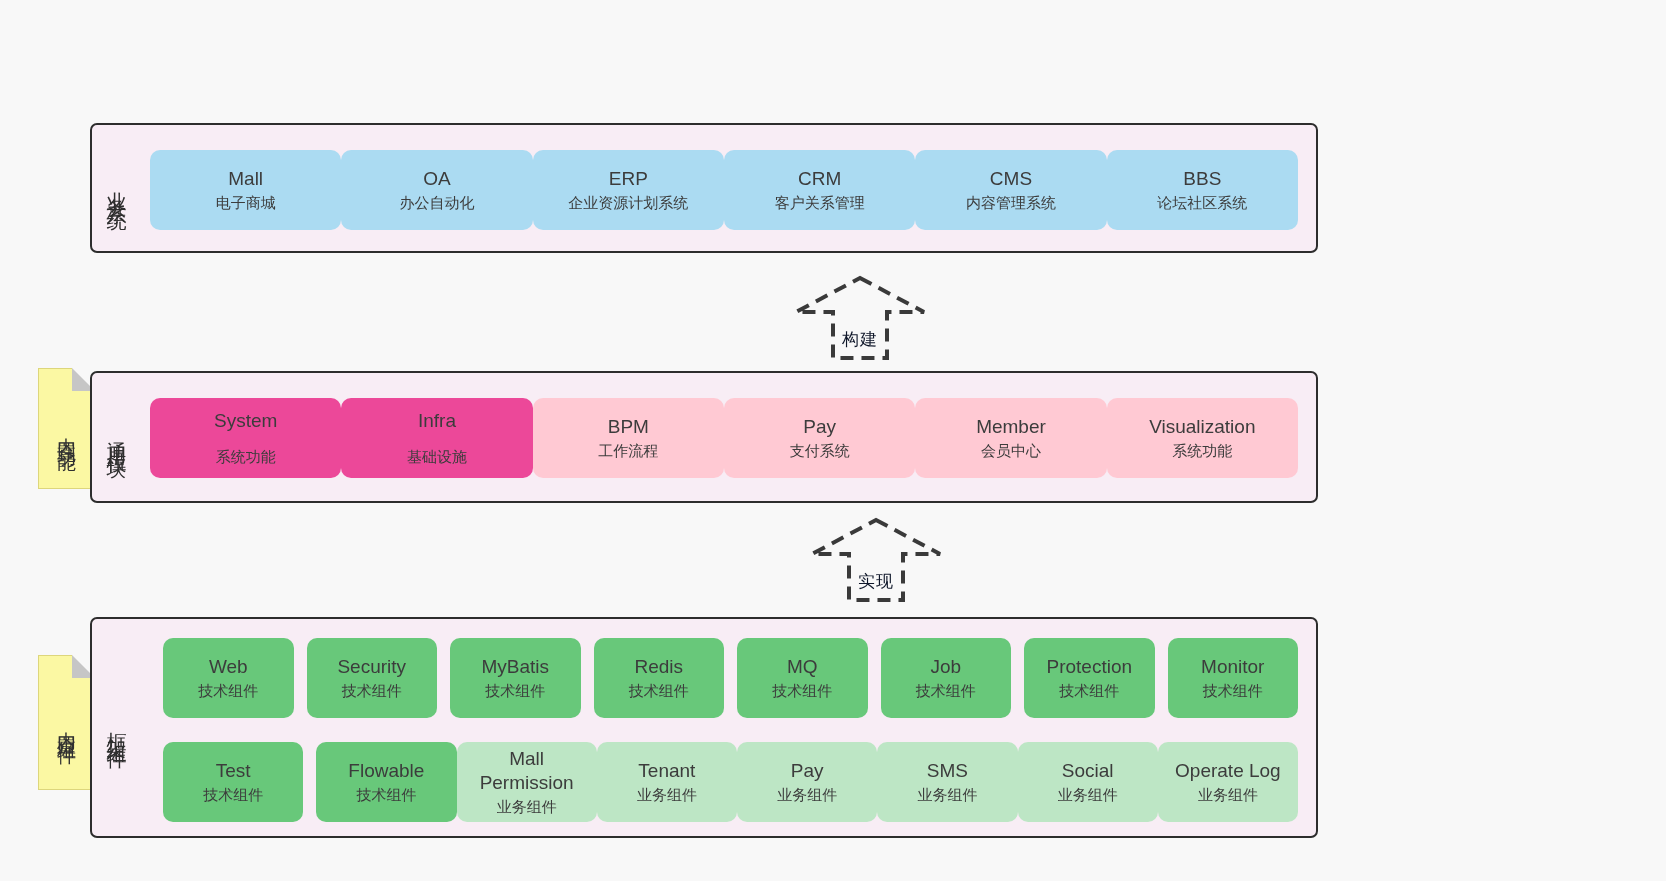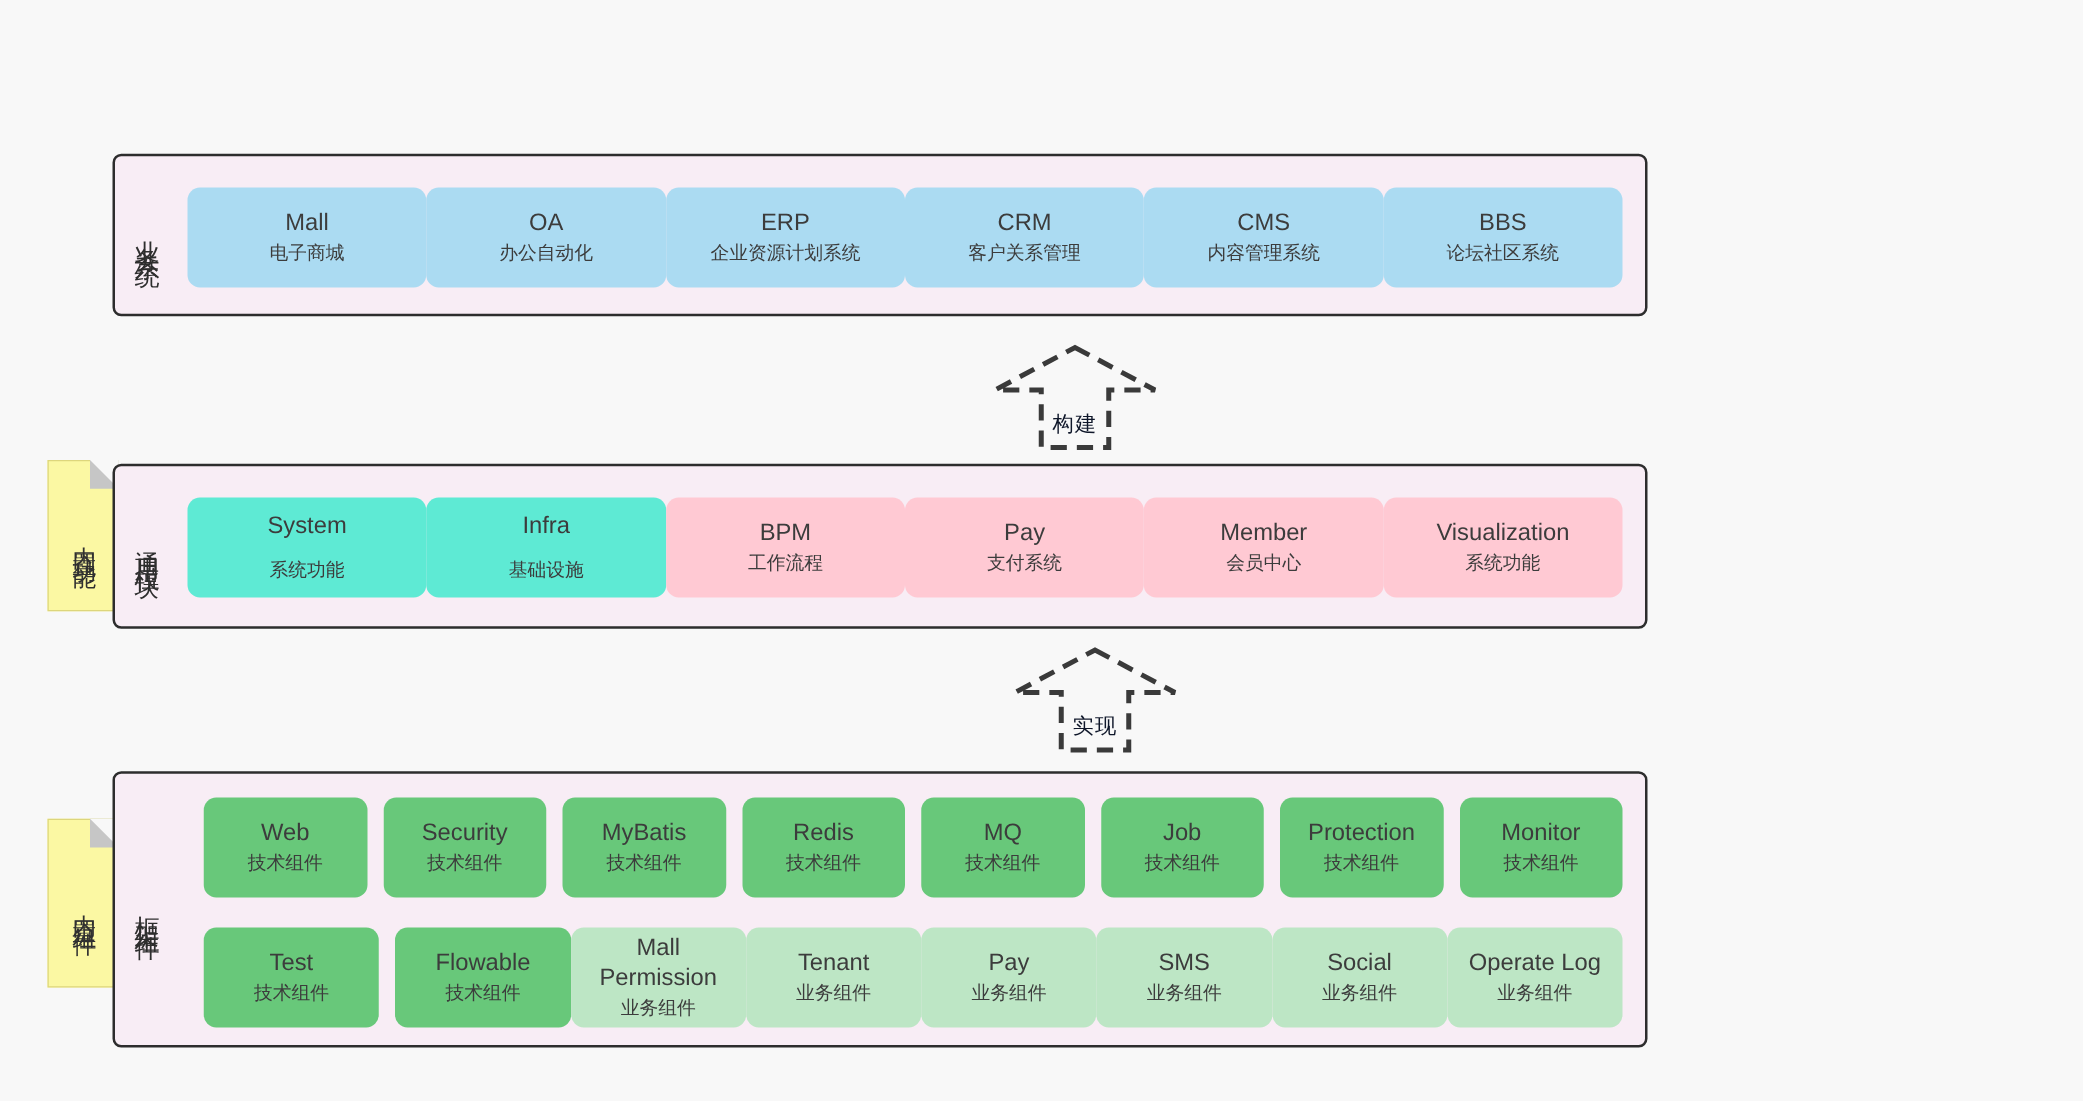--- a/index.html
+++ b/index.html
@@ -45,21 +45,21 @@
     display:flex; flex-direction:column;
     align-items:center; justify-content:center;
     text-align:center; color:#3c3c3c; padding:2px 4px;
   }
   .w6 { width:200px; }
   .w8 { width:151px; }
   .box .t { font-size:19px; line-height:24px; max-width:142px; }
   .w6 .t  { max-width:190px; }
   .box .s { font-size:15px; line-height:23px; }
   .blue       { background:#abdbf2; }
-  .red        { background:#5eead4;gap:12px; }
+  .red        { background:#ec4899;gap:12px; }
   .pink       { background:#ffc9d3; }
   .green      { background:#68c87a;margin-left:13px; }
   .lightgreen { background:#bde6c5; }
   
   .note {
     position:absolute; left:38px; width:57px;
     box-sizing:border-box;
     background:#fbf8a3;
     border:1px solid #ddd67c;
     z-index:1;

